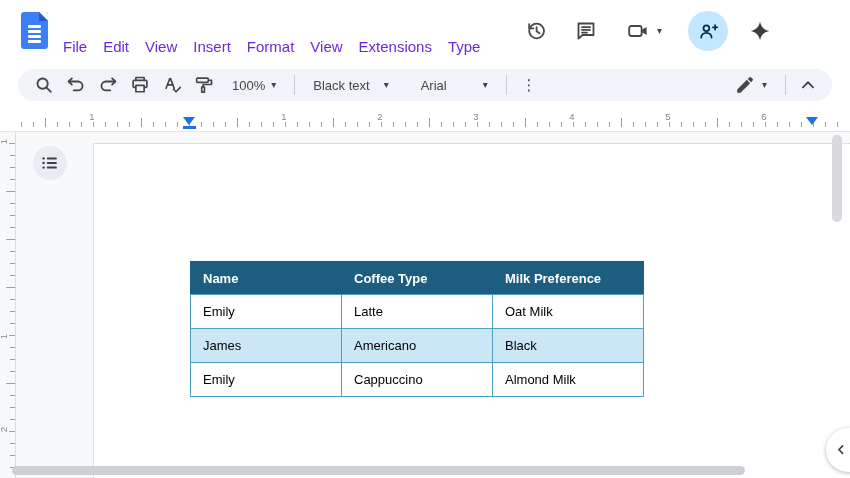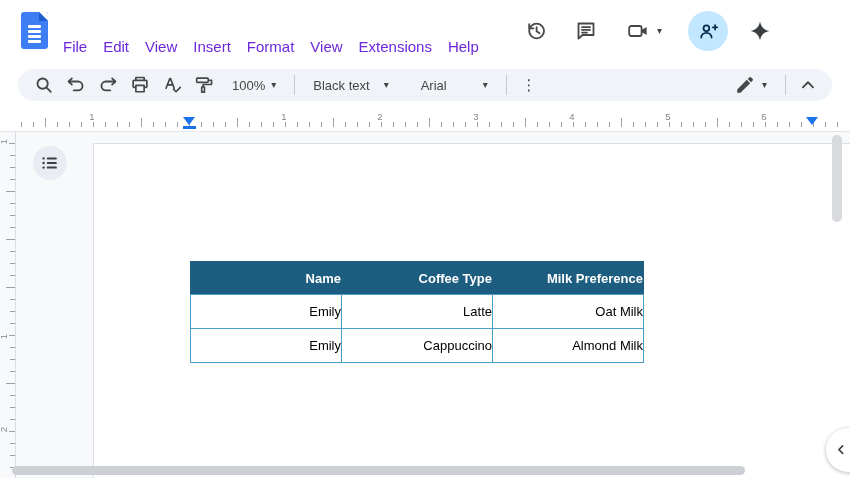--- a/index.html
+++ b/index.html
@@ -68,21 +68,21 @@
   .outline-btn { position:absolute; left:33px; top:14px; width:34px; height:34px; border-radius:50%;
                  background:#e9edf3; display:flex; align-items:center; justify-content:center; cursor:pointer; }
   .outline-btn svg { color:#3c4043; }
   .page { position:absolute; left:93px; top:11px; width:757px; height:335px; background:#fff;
           border-top:1px solid #dcdfe3; border-left:1px solid #dcdfe3; }
 
   
   .doc-table { position:absolute; left:96px; top:117px; border-collapse:collapse; table-layout:fixed;
                font-size:13px; color:#000; }
   .doc-table th, .doc-table td { width:151px; height:34px; border:1.5px solid var(--table-border);
-               padding:0 0 0 1px; text-align:right; vertical-align:middle; font-weight:400;margin-top:40px; }
+               padding:0 0 0 12px; text-align:left; vertical-align:middle; font-weight:400;margin-top:40px; }
   .doc-table th { background:var(--table-header-bg); color:#fff; font-weight:700; height:33px;
                border-color:var(--table-header-bg); border-bottom-color:var(--table-border); }
   .doc-table th + th { border-left-color:var(--table-border); }
   .doc-table tr.highlight td { background:var(--table-highlight-bg); }
 
   
   .vscroll { position:absolute; left:832px; top:3px; width:10px; height:87px; border-radius:5px; background:#d8dadd; cursor:grab; }
   .hscroll { position:absolute; left:12px; top:334px; width:733px; height:9px; border-radius:5px; background:#ccd0d4; cursor:grab; }
   .side-panel-btn { position:absolute; left:826px; top:296px; width:44px; height:44px; border-radius:50%;
     background:#fff; box-shadow:0 1px 4px rgba(0,0,0,.28); display:flex; align-items:center; justify-content:center;
@@ -104,21 +104,21 @@
       <span class="ln ln4"></span>
     </div>
     <nav class="menubar">
       <span class="menu-item">File</span>
       <span class="menu-item">Edit</span>
       <span class="menu-item">View</span>
       <span class="menu-item">Insert</span>
       <span class="menu-item">Format</span>
       <span class="menu-item">View</span>
       <span class="menu-item">Extensions</span>
-      <span class="menu-item">Help</span>
+      <span class="menu-item">Type</span>
     </nav>
     <div class="top-actions">
       <div class="action-btn icon" style="width:24px;margin-right:26px;">
         <svg width="24" height="24" viewBox="0 0 24 24" fill="none" stroke="currentColor" stroke-width="1.8" stroke-linecap="round" stroke-linejoin="round">
           <circle cx="12.6" cy="12" r="7.4"></circle>
             <path d="M12.6 8.2v4.1l2.9 1.9"></path>
             <path d="M5.2 5.2v4.2h4.2"></path>
         </svg>
       </div>
       <div class="action-btn icon" style="width:24px;margin-right:28px;">
@@ -270,20 +270,25 @@
             <th>Coffee Type</th>
             <th>Milk Preference</th>
           </tr>
         </thead>
         <tbody>
           <tr>
             <td>Emily</td>
             <td>Latte</td>
             <td>Oat Milk</td>
           </tr>
+          <tr class="highlight">
+            <td>James</td>
+            <td>Americano</td>
+            <td>Black</td>
+          </tr>
           <tr>
             <td>Emily</td>
             <td>Cappuccino</td>
             <td>Almond Milk</td>
           </tr>
         </tbody>
       </table>
     </div>
 
     <div class="vscroll"></div>

